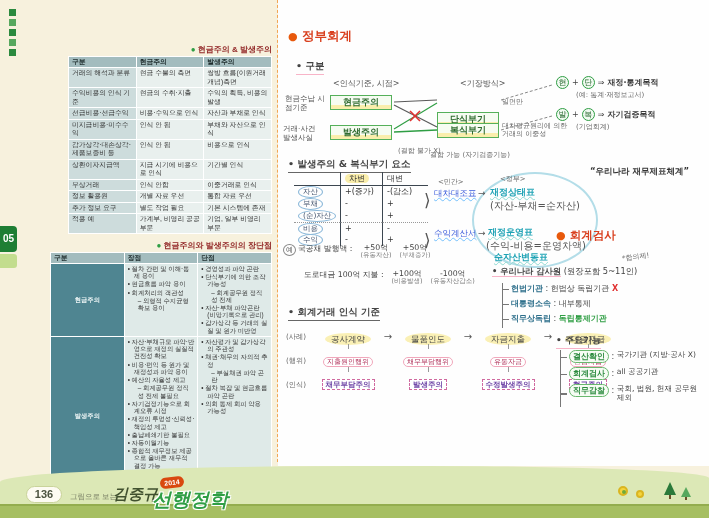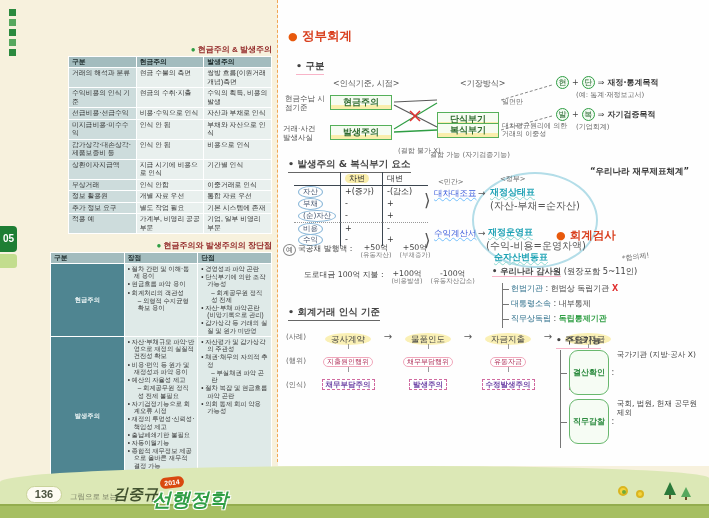--- a/index.html
+++ b/index.html
@@ -89,24 +89,24 @@
   .tickcell::before{content:"";position:absolute;left:50%;top:-5px;width:1px;height:5px;background:#999;}
   .rec-rowlab{font-size:7.2px;color:#666;}
 
   
   .audit-line{font-size:8.3px;color:#444;}
   .audit-line .main{border-bottom:1.5px solid #f8b4c8;font-weight:bold;}
   .note-rot{font-size:7px;color:#666;transform:rotate(-7deg);}
   ul.bracket-list{margin:0;padding:0;list-style:none;border-left:1.2px solid #777;}
   ul.bracket-list li{position:relative;padding-left:8px;margin-bottom:4px;font-size:8px;color:#444;}
   ul.bracket-list li::before{content:"";position:absolute;left:0;top:50%;width:6px;height:1.2px;background:#777;}
-  .b-label{color:#2c6e8a;font-weight:normal;}
+  .b-label{color:#2c6e8a;font-weight:bold;}
   .x-mark{color:#e03131;font-weight:bold;}
   .grn-val{color:#2f9e44;font-weight:bold;}
-  .f-label{display:inline-block;border:1.4px solid #69b86e;border-radius:9px;padding:16px 3px;color:#2b8a3e;
+  .f-label{display:inline-block;border:1.4px solid #69b86e;border-radius:9px;padding:0 3px;color:#2b8a3e;
     font-weight:bold;font-size:8px;background:#f6fcf4;text-align:right;}
   .f-value{display:inline-block;max-width:88px;vertical-align:top;font-size:7.6px;line-height:1.25;}
 
   
   #footer-band{left:0;top:466px;width:709px;height:52px;background:#dce8b6;border-radius:50% 40% 0 0/16px 12px 0 0;}
   #footer-strip{left:0;top:504px;width:709px;height:14px;background:#a6bf62;border-top:2px solid #93ad4e;}
   #page-number{left:26px;top:486px;width:36px;height:17px;background:#fdfbf2;border:1px solid #c9d39a;
     border-radius:9px;text-align:center;font-size:11px;font-weight:bold;color:#4c5340;line-height:15px;}
   #footer-prefix{left:70px;top:492px;font-size:7.5px;color:#7a8066;}
   #logo-name{left:113px;top:485px;font-size:15px;font-style:italic;font-weight:bold;color:#41512f;
@@ -412,20 +412,21 @@
     <span>(원장포함 5~11인)</span>
   </div>
   <ul class="bracket-list abs hand" style="left:502px;top:283px;" id="audit-branches">
       <li><span class="b-label">헌법기관</span><span> : </span><span>헌법상 독립기관</span><span class="x-mark"> X</span></li>
       <li><span class="b-label">대통령소속</span><span> : </span><span>내부통제</span></li>
       <li><span class="b-label">직무상독립</span><span> : </span><span class="grn-val">독립통제기관</span></li>
     </ul>
   <div class="abs sub-head hand" style="left:556px;top:334px;font-size:9px;">• 주요기능</div>
   <ul class="bracket-list abs hand" style="left:560px;top:350px;" id="audit-functions">
       <li><span class="f-label">결산확인</span><span> : </span><span class="f-value">국가기관 (지방·공사 X)</span></li>
+      <li><span class="f-label">회계검사</span><span> : </span><span class="f-value">all 공공기관</span></li>
       <li><span class="f-label">직무감찰</span><span> : </span><span class="f-value">국회, 법원, 헌재 공무원 제외</span></li>
     </ul>
 
   <div id="footer-band" class="abs"></div>
   <div id="footer-strip" class="abs"></div>
   <div id="page-number" class="abs">136</div>
   <div id="footer-prefix" class="abs">그림으로 보는</div>
   <div id="logo-name" class="abs">김중규</div>
   <div id="logo-year" class="abs">2014</div>
   <div id="logo-title" class="abs">선행정학</div>

